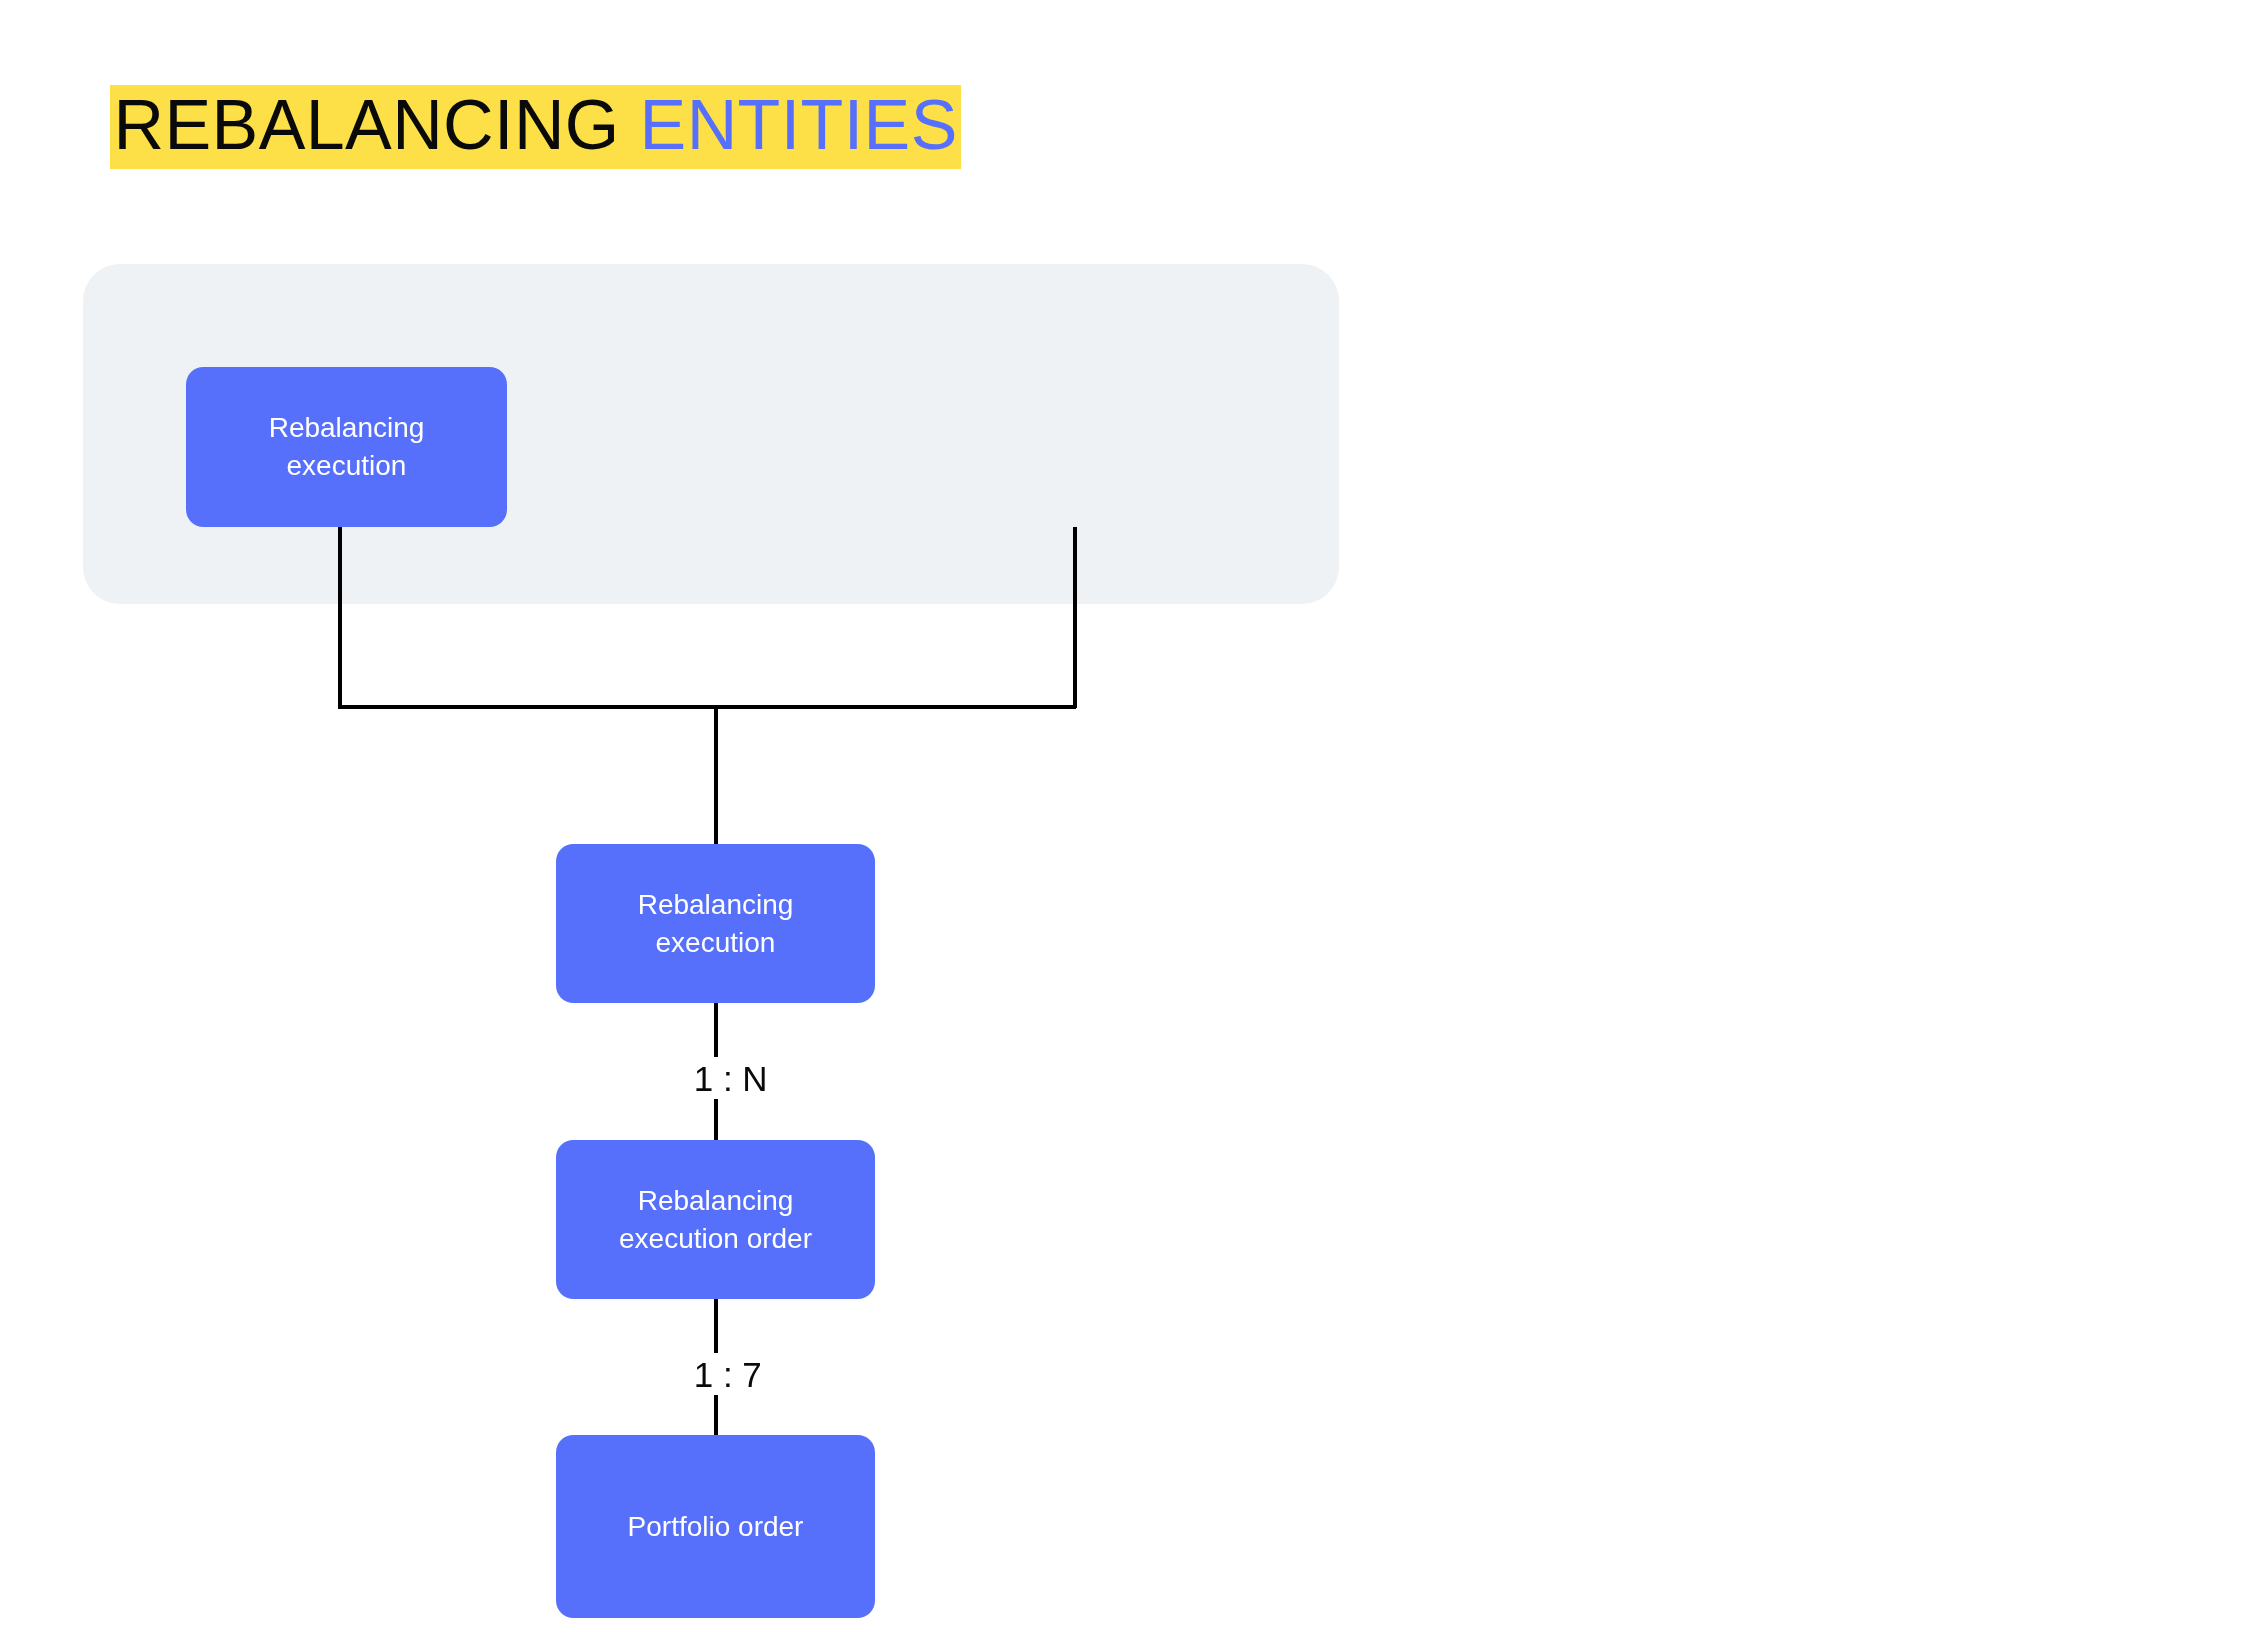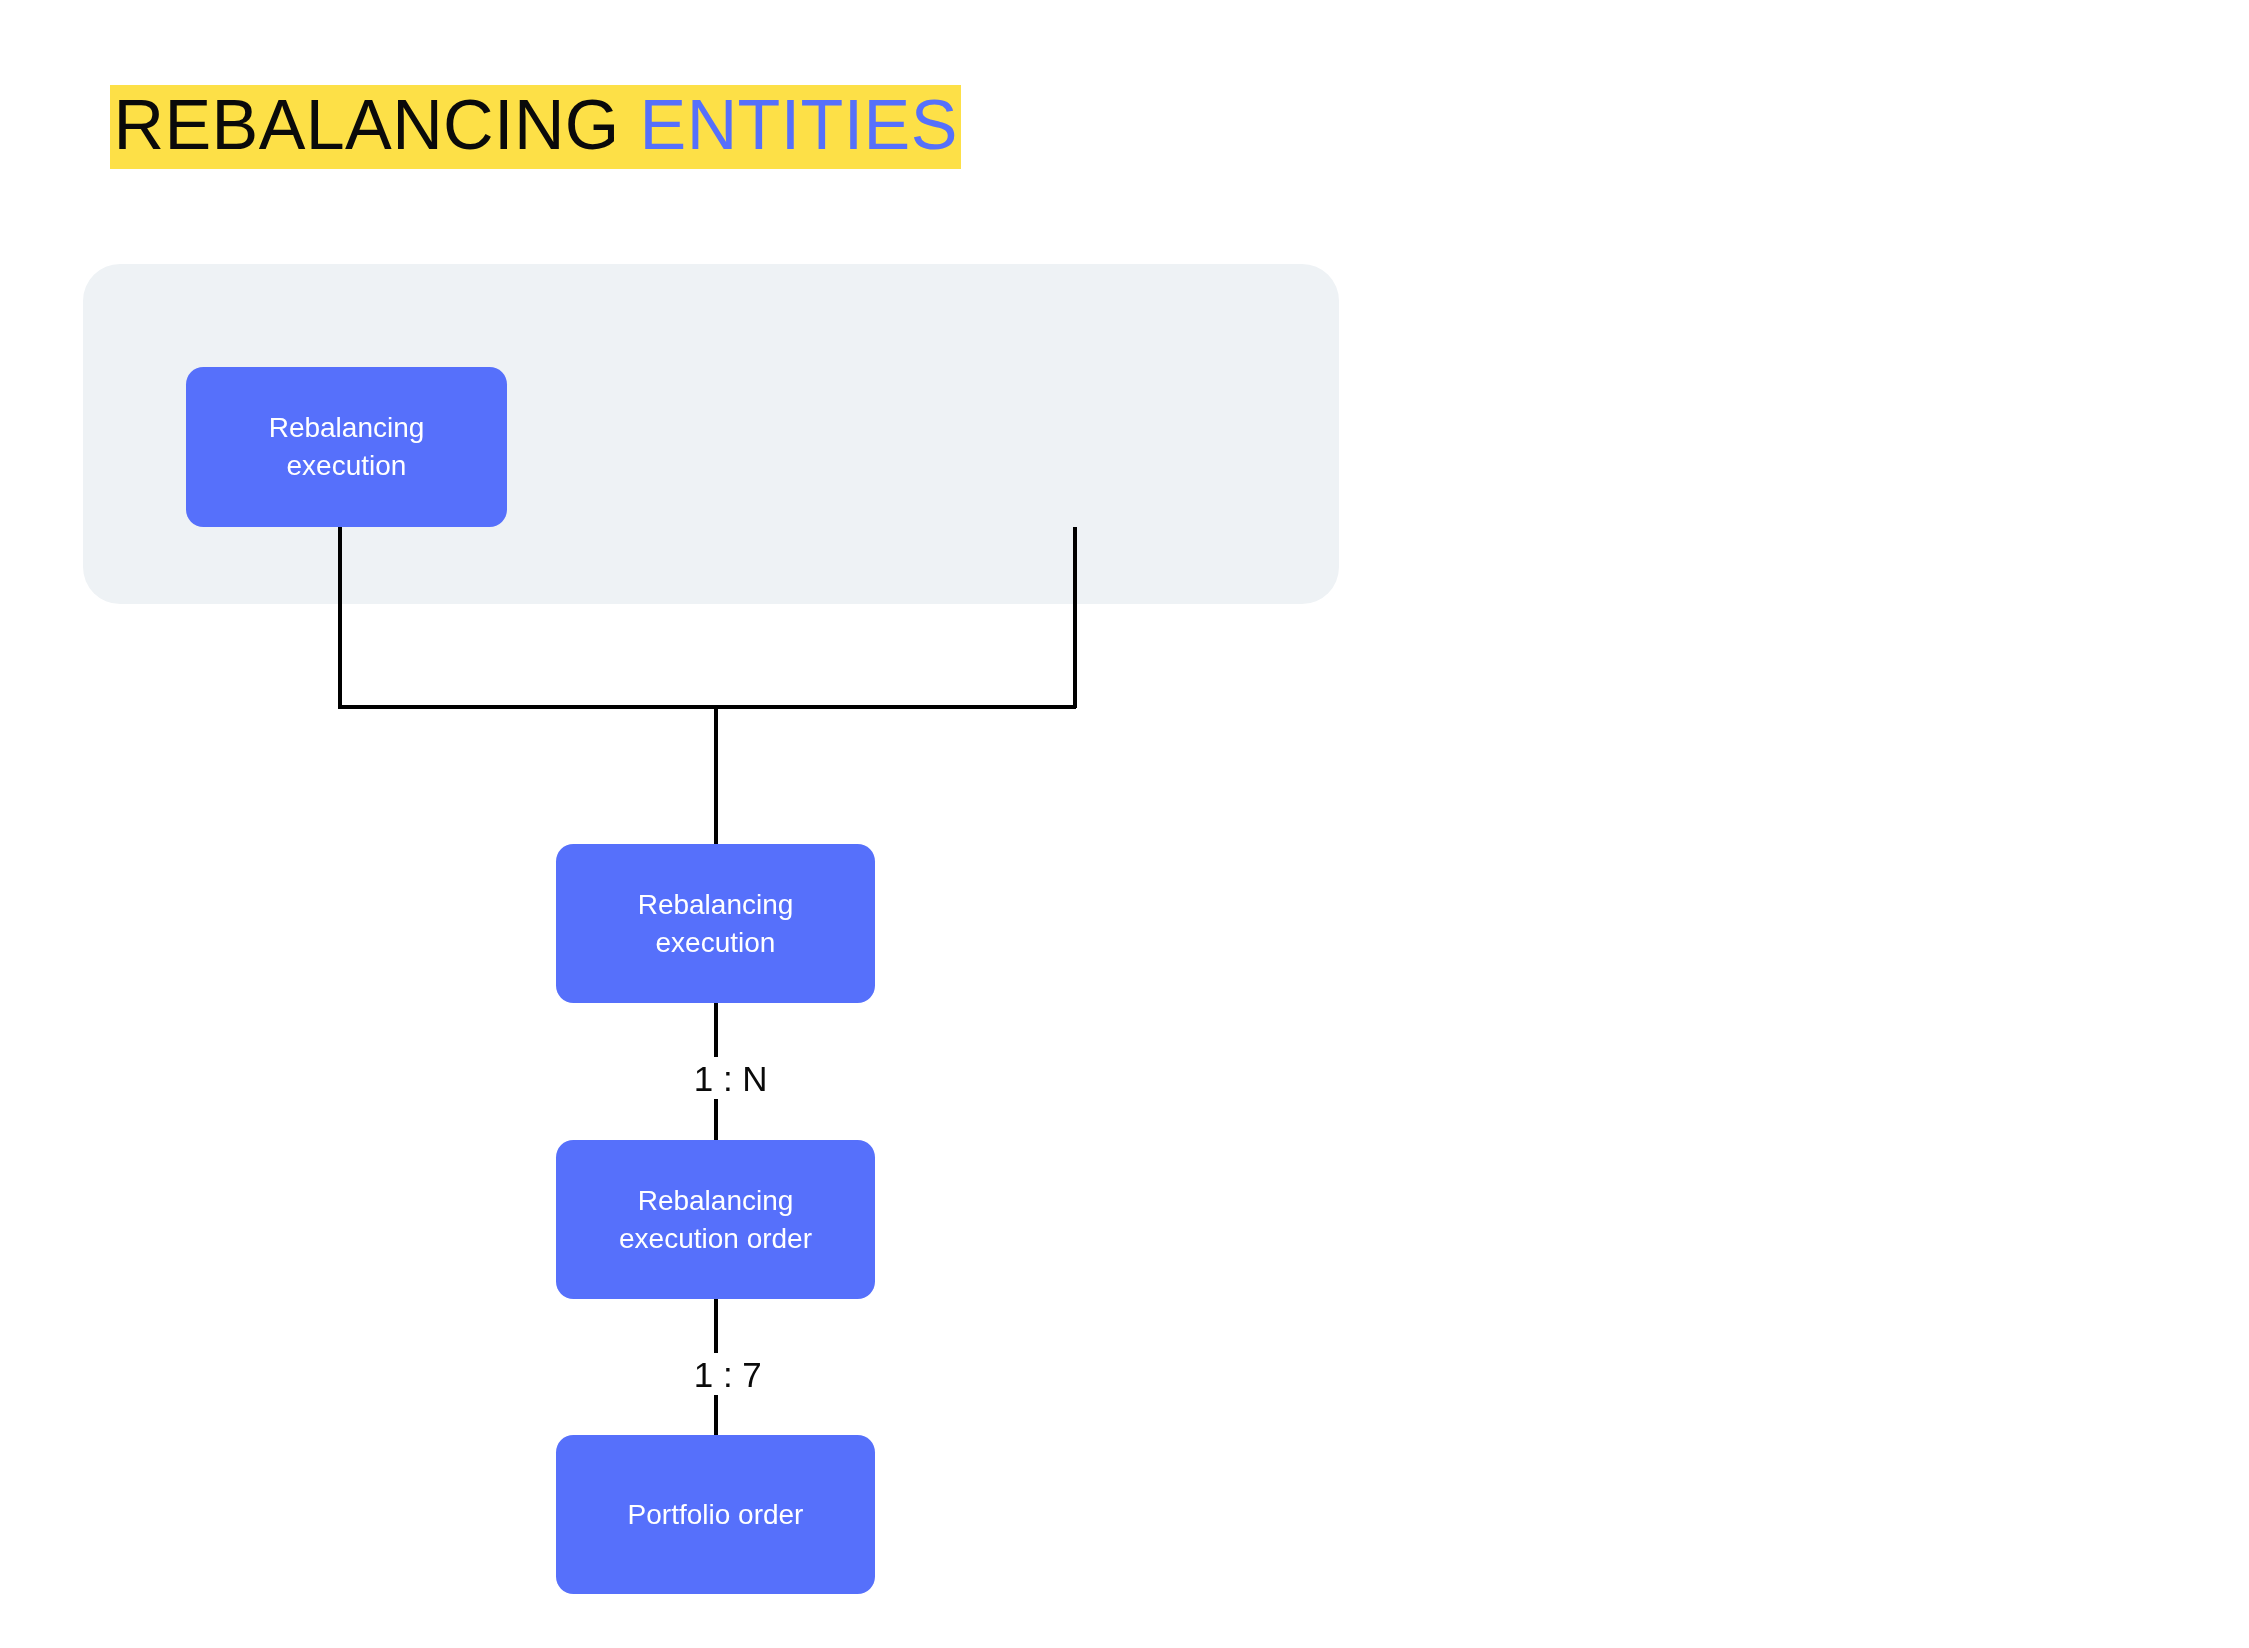--- a/index.html
+++ b/index.html
@@ -85,21 +85,21 @@
   #node-execution-order {
     left: 556px;
     top: 1140px;
     width: 319px;
     height: 159px;
   }
   #node-portfolio-order {
     left: 556px;
     top: 1435px;
     width: 319px;
-    height: 159px;
+    height: 183px;
   }
 
   
   .line {
     position: absolute;
     background: #000000;
   }
   .line-v { width: 3.5px; }
   .line-h { height: 3.5px; }
 

